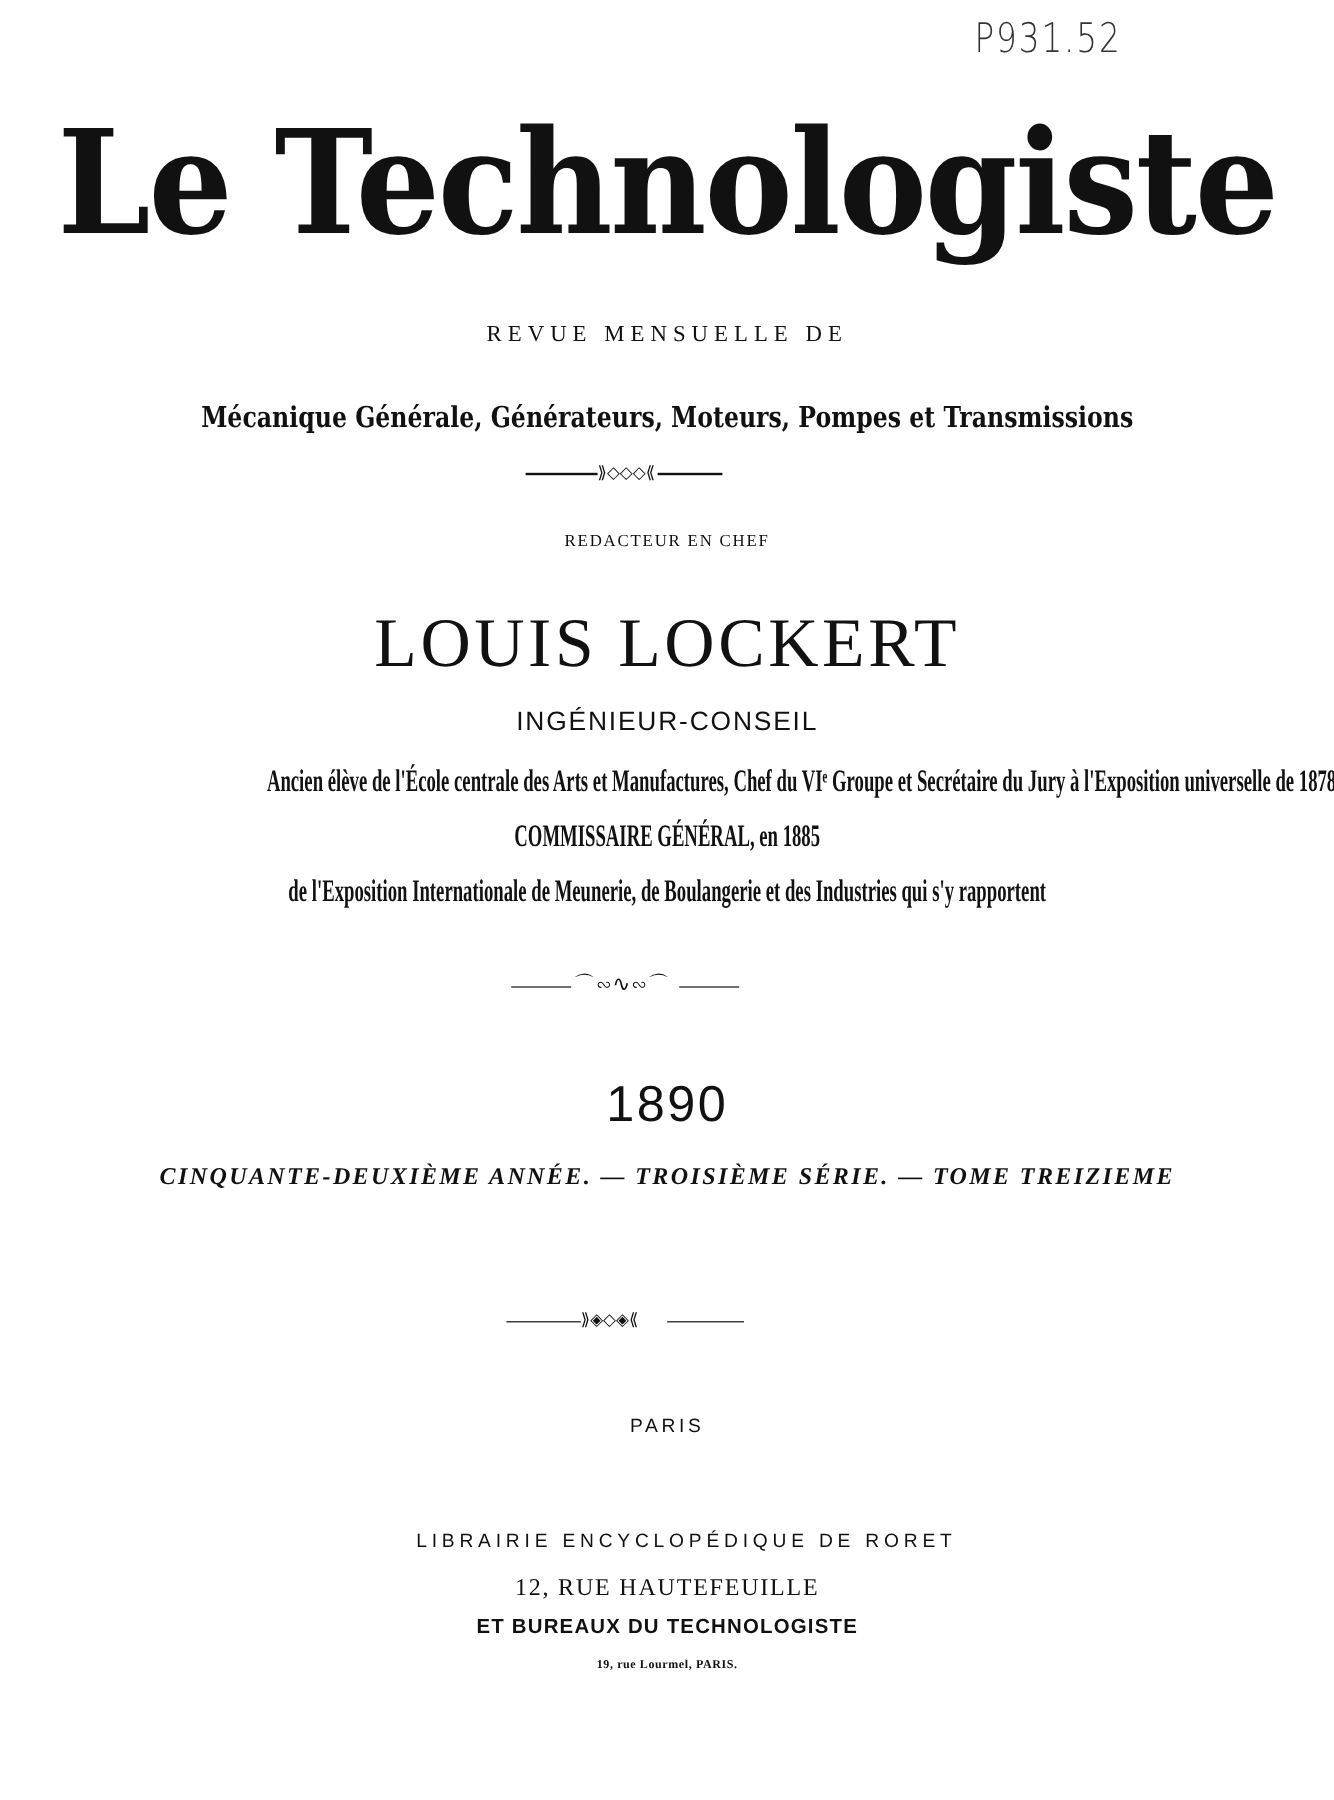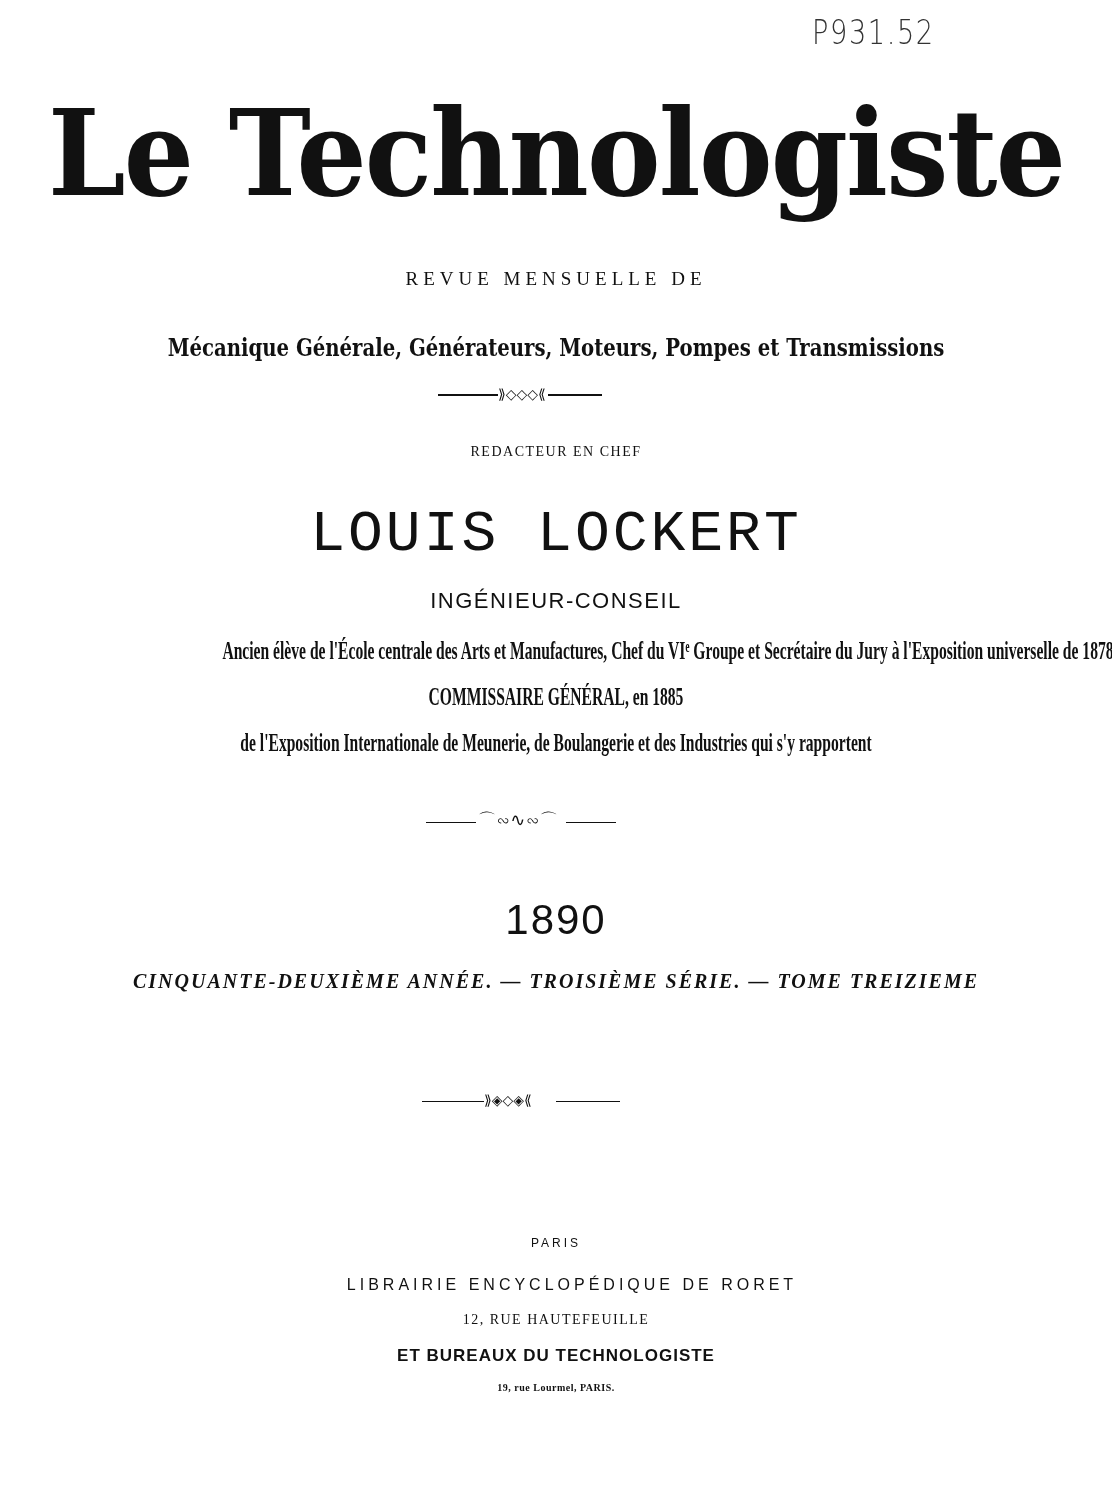--- a/index.html
+++ b/index.html
@@ -5,31 +5,31 @@
   html,body{margin:0;padding:0;background:#fff;}
   body{width:1112px;height:1500px;position:relative;overflow:hidden;color:#111;font-family:"Liberation Serif",serif;}
   .abs{position:absolute;left:0;width:1112px;text-align:center;white-space:nowrap;}
   .callno{position:absolute;left:812px;top:12px;font-family:"DejaVu Sans",sans-serif;font-size:34px;font-weight:200;color:#333;letter-spacing:2px;transform:scaleX(0.8);transform-origin:left top;}
   .title{top:82px;font-family:"DejaVu Serif",serif;font-size:120px;font-weight:bold;letter-spacing:-2px;transform:scaleX(0.92);}
   .subtitle{top:268px;font-size:19px;letter-spacing:5px;}
   .topics{top:333px;font-family:"DejaVu Serif",serif;font-size:24px;font-weight:bold;transform:scaleX(0.82);}
   .orn{position:absolute;height:2px;background:#111;}
   .orn-mid{position:absolute;font-size:14px;line-height:14px;}
   .redac{top:444px;font-size:14px;letter-spacing:1.5px;}
-  .name{top:502px;font-family:Liberation Mono, monospace;font-size:58px;letter-spacing:3px;}
+  .name{top:502px;font-family:Liberation Serif, serif;font-size:58px;letter-spacing:3px;}
   .ing{top:588px;font-family:"Liberation Sans",sans-serif;font-size:22px;letter-spacing:1.5px;}
   .cond{font-family:"Liberation Serif",serif;font-weight:bold;transform:scaleX(0.6);}
   .l1{top:636px;font-size:26px;}
   .l2{top:682px;font-size:26px;}
   .l3{top:728px;font-size:26px;}
   .year{top:896px;font-family:"Liberation Sans",sans-serif;font-size:42px;letter-spacing:2px;}
   .series{top:970px;font-size:20px;font-weight:bold;letter-spacing:2px;font-style:italic;}
-  .paris{top:1236px;font-family:"Liberation Sans",sans-serif;font-size:12px;letter-spacing:3px;}
+  .paris{top:1180px;font-family:"Liberation Sans",sans-serif;font-size:16px;letter-spacing:3px;}
   .lib{top:1276px;font-family:"Liberation Sans",sans-serif;font-size:16px;letter-spacing:4px;padding-left:16px;}
-  .rue{top:1312px;font-size:14px;letter-spacing:1.5px;}
+  .rue{top:1312px;font-size:20px;letter-spacing:1.5px;}
   .bur{top:1346px;font-family:"Liberation Sans",sans-serif;font-size:17px;font-weight:bold;letter-spacing:1px;}
   .addr{top:1382px;font-size:10px;font-weight:bold;letter-spacing:0.5px;}
 </style>
 </head>
 <body>
 
 <div class="callno">P931.52</div>
 
 <div class="abs title">Le Technologiste</div>
 <div class="abs subtitle">REVUE MENSUELLE DE</div>

